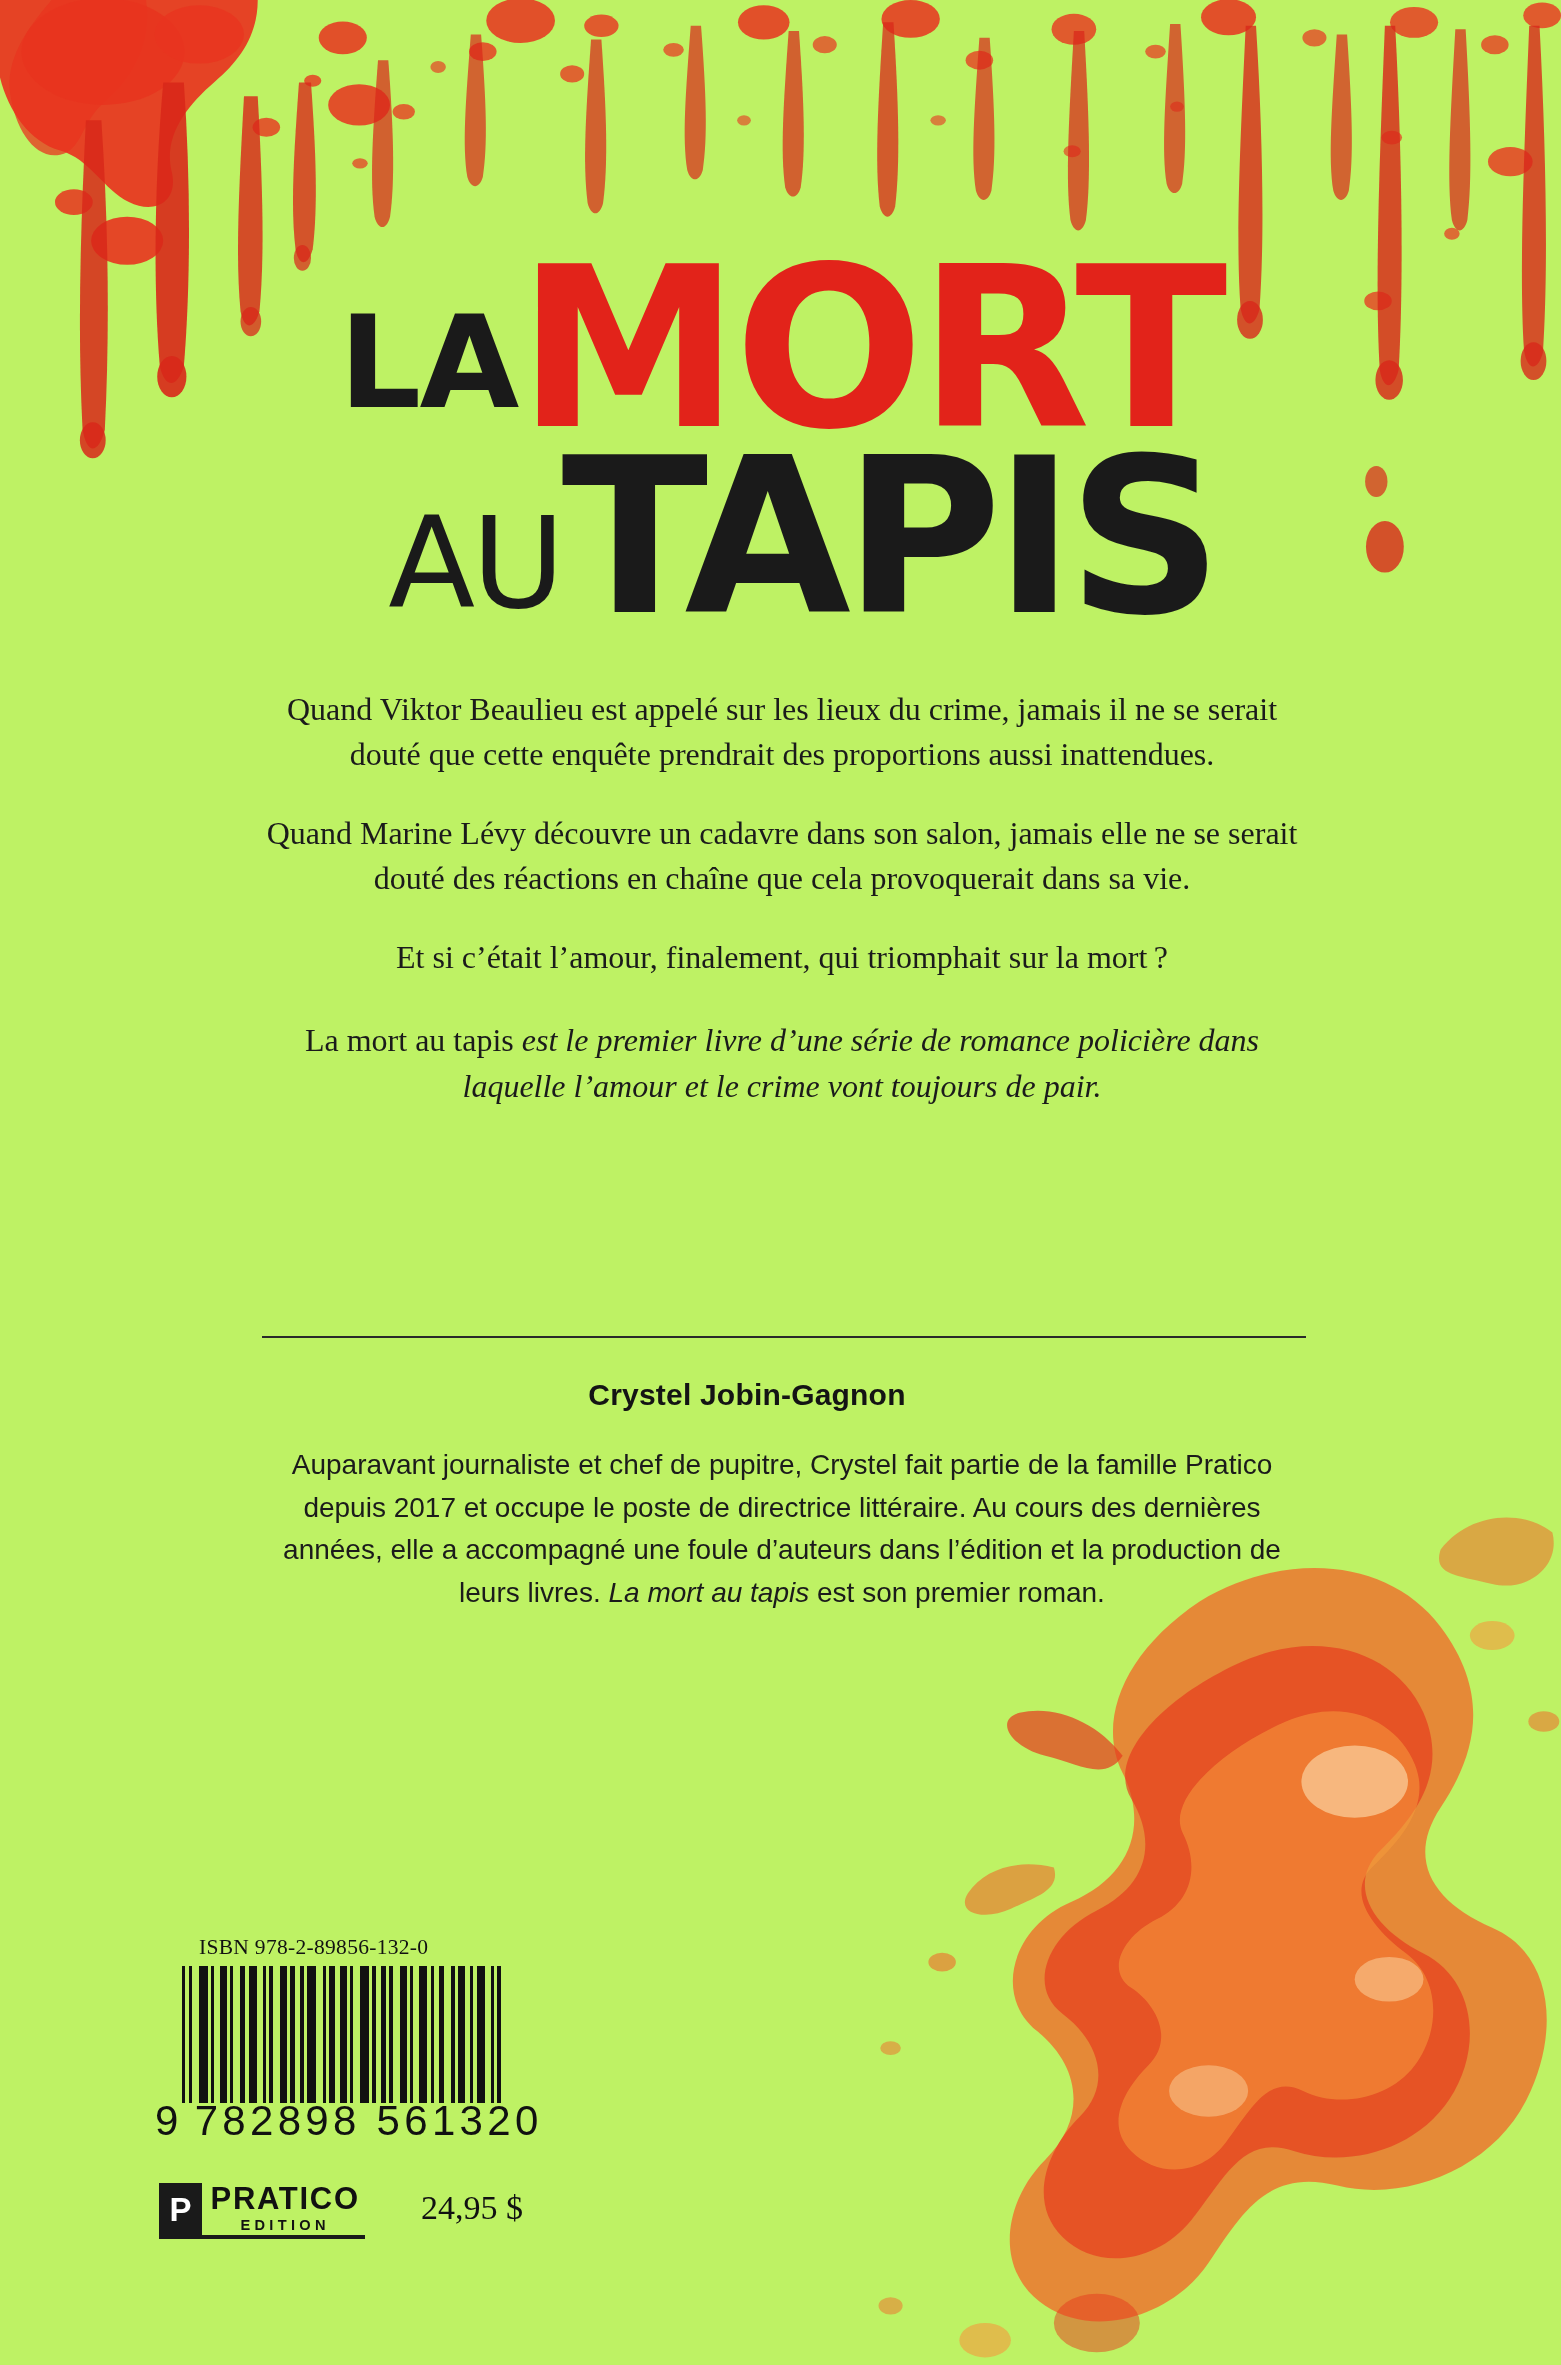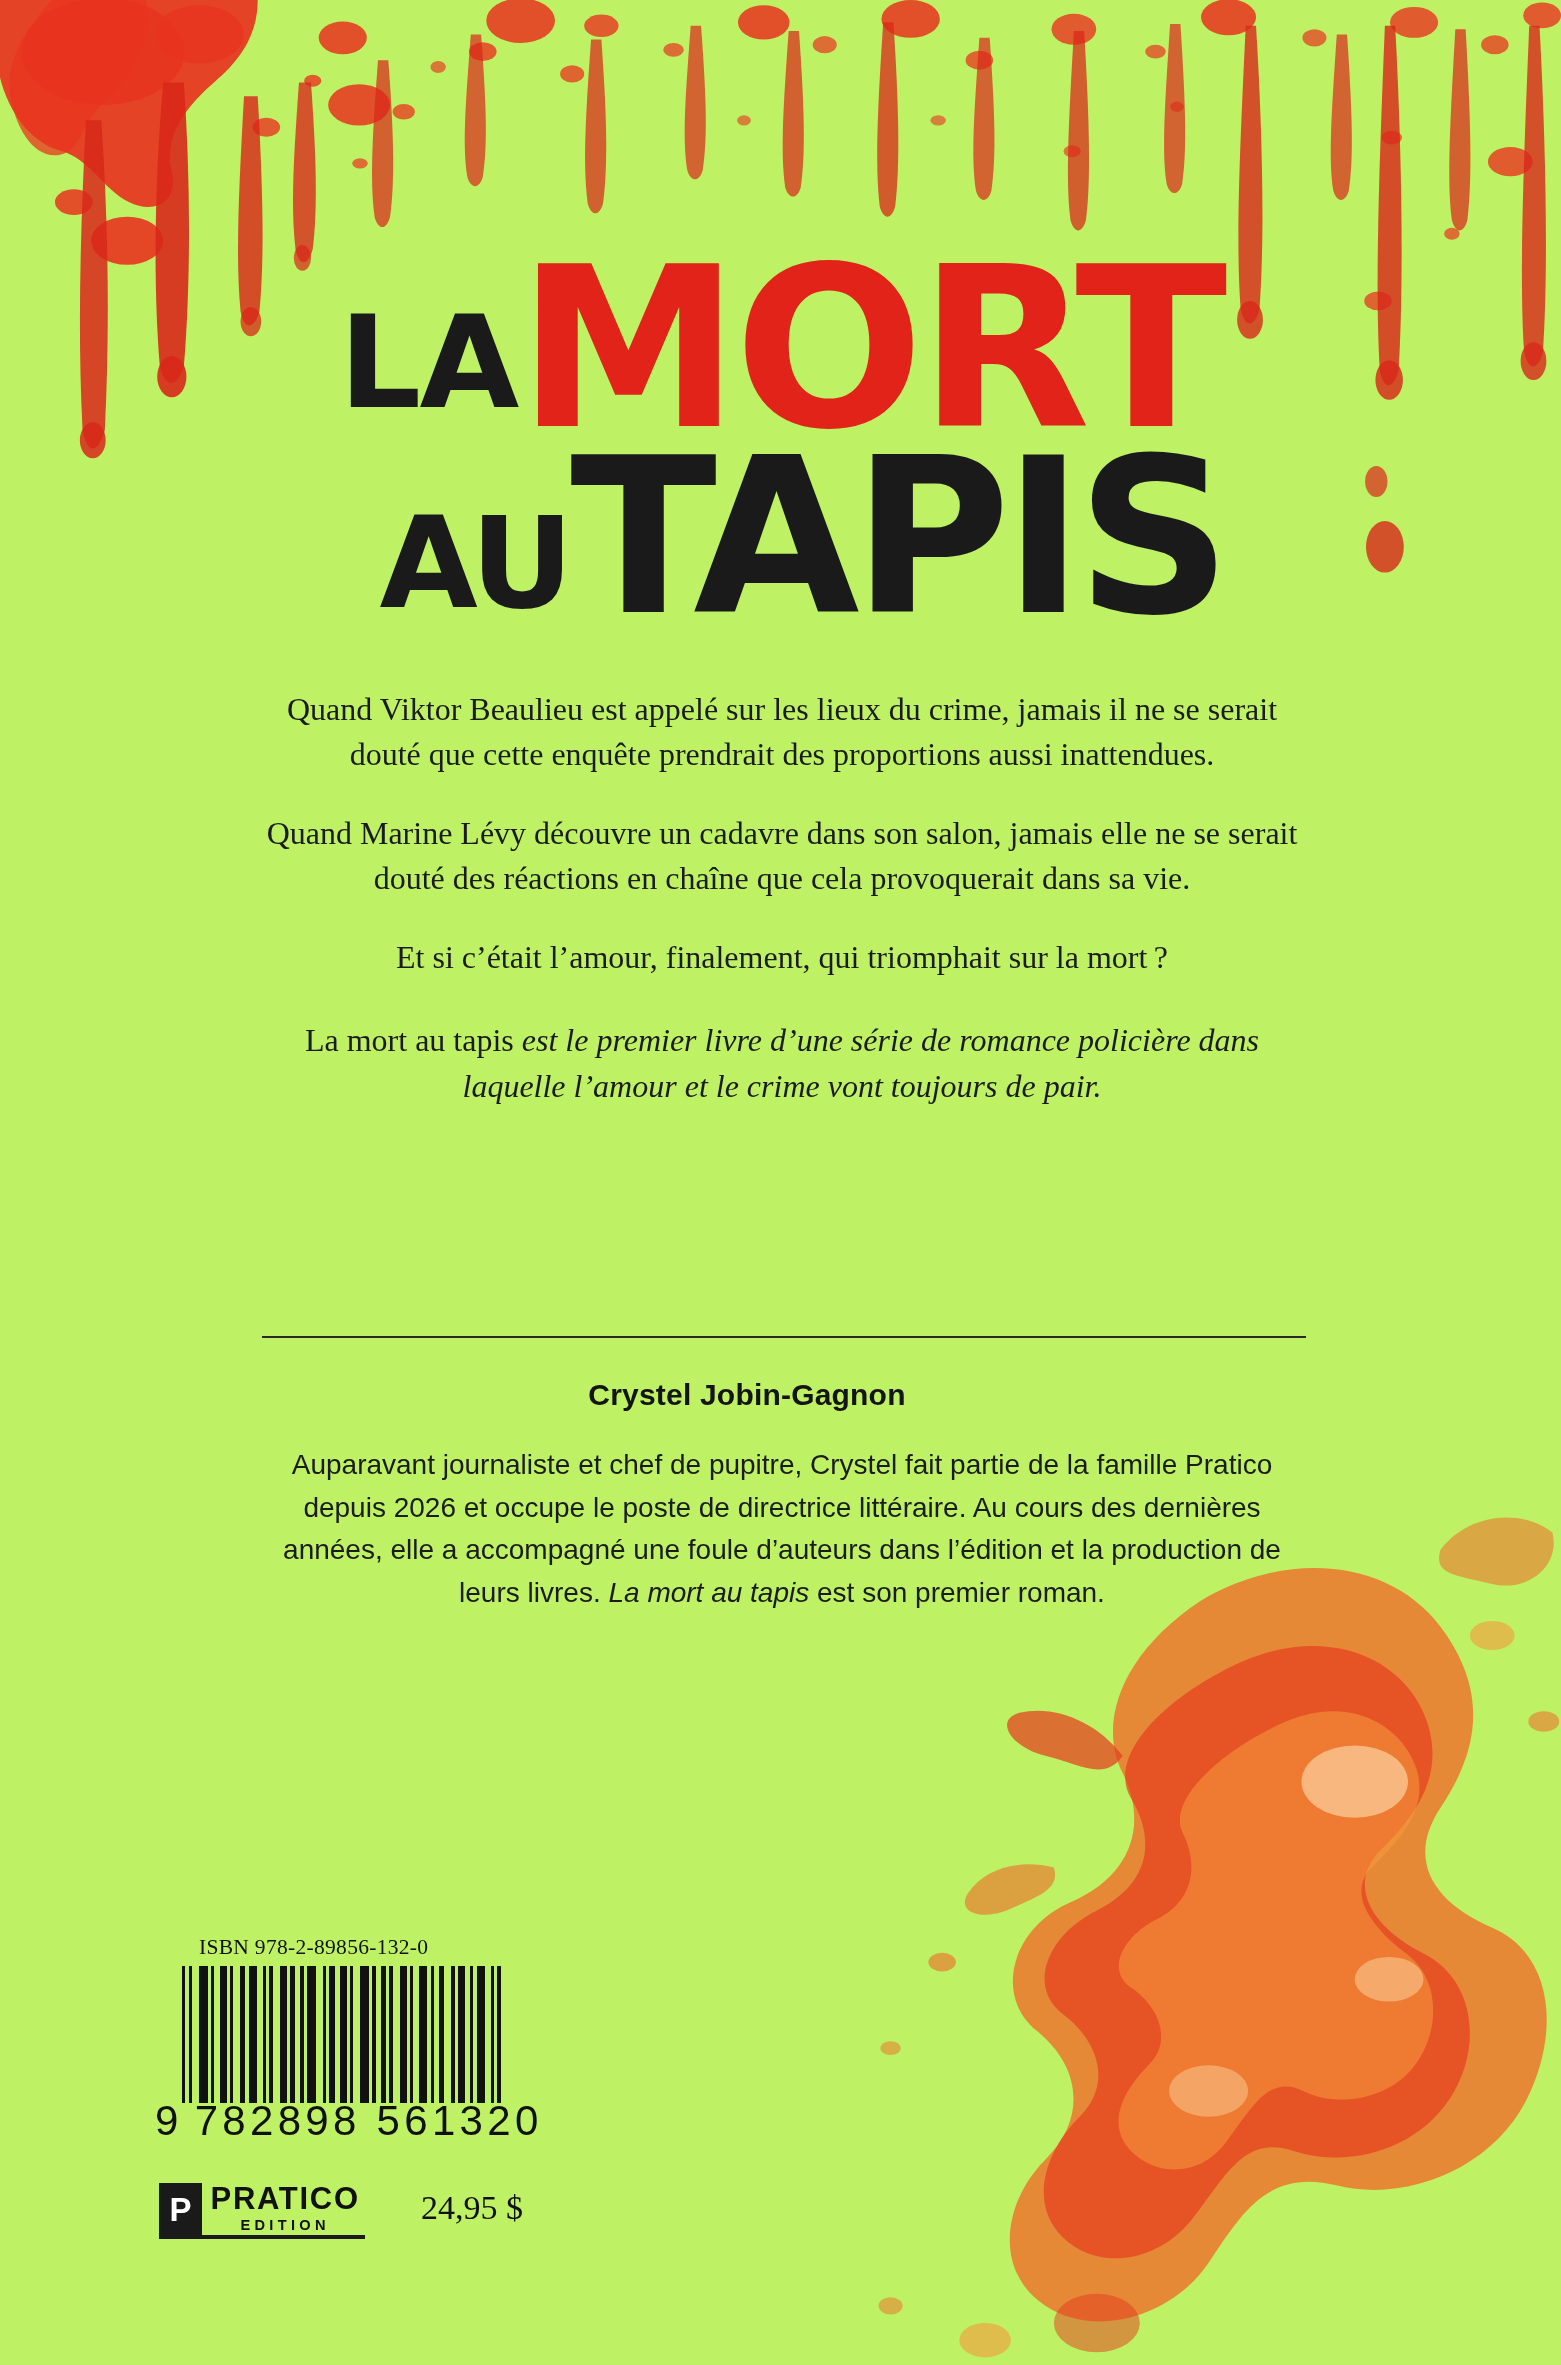--- a/index.html
+++ b/index.html
@@ -65,21 +65,21 @@
     color: #e2231a;
   }
   .t-tapis-wrap {
     position: relative;
     display: block;
     margin-top: -29px;
     white-space: nowrap;
   }
   .t-au {
     font-family: "DejaVu Sans", sans-serif;
-    font-weight: bold;
+    font-weight: normal;
     font-size: 127px;
     color: #1a1a1a;
     vertical-align: 5.2px;
     letter-spacing: -3.4px;
     margin-left: 43px;
   }
   .t-tapis {
     font-family: "DejaVu Sans", sans-serif;
     font-weight: bold;
     font-size: 215px;
@@ -327,21 +327,21 @@
     <p class="tight">Quand Marine Lévy découvre un cadavre dans son salon, jamais elle ne se serait douté des réactions en chaîne que cela provoquerait dans sa vie.</p>
     <p class="q3">Et si c’était l’amour, finalement, qui triomphait sur la mort ?</p>
     <p><span class="bookref">La mort au tapis</span><em> est le premier livre d’une série de romance policière dans laquelle l’amour et le crime vont toujours de pair.</em></p>
   </div>
 
   <div class="rule"></div>
 
   <div class="author-name">Crystel Jobin-Gagnon</div>
 
   <div class="author-bio">
-    <span>Auparavant journaliste et chef de pupitre, Crystel fait partie de la famille Pratico depuis 2026 et occupe le poste de directrice littéraire. Au cours des dernières années, elle a accompagné une foule d’auteurs dans l’édition et la production de leurs livres. </span><em>La mort au tapis</em><span> est son premier roman.</span>
+    <span>Auparavant journaliste et chef de pupitre, Crystel fait partie de la famille Pratico depuis 2017 et occupe le poste de directrice littéraire. Au cours des dernières années, elle a accompagné une foule d’auteurs dans l’édition et la production de leurs livres. </span><em>La mort au tapis</em><span> est son premier roman.</span>
   </div>
 
   <div class="isbn-text">ISBN 978-2-89856-132-0</div>
 
   <div class="barcode">
 
     <span class="bar" style="width:3.4px"></span>
       <span class="bar" style="width:3.4px;background:transparent"></span>
     <span class="bar" style="width:3.4px"></span>
       <span class="bar" style="width:6.9px;background:transparent"></span>

